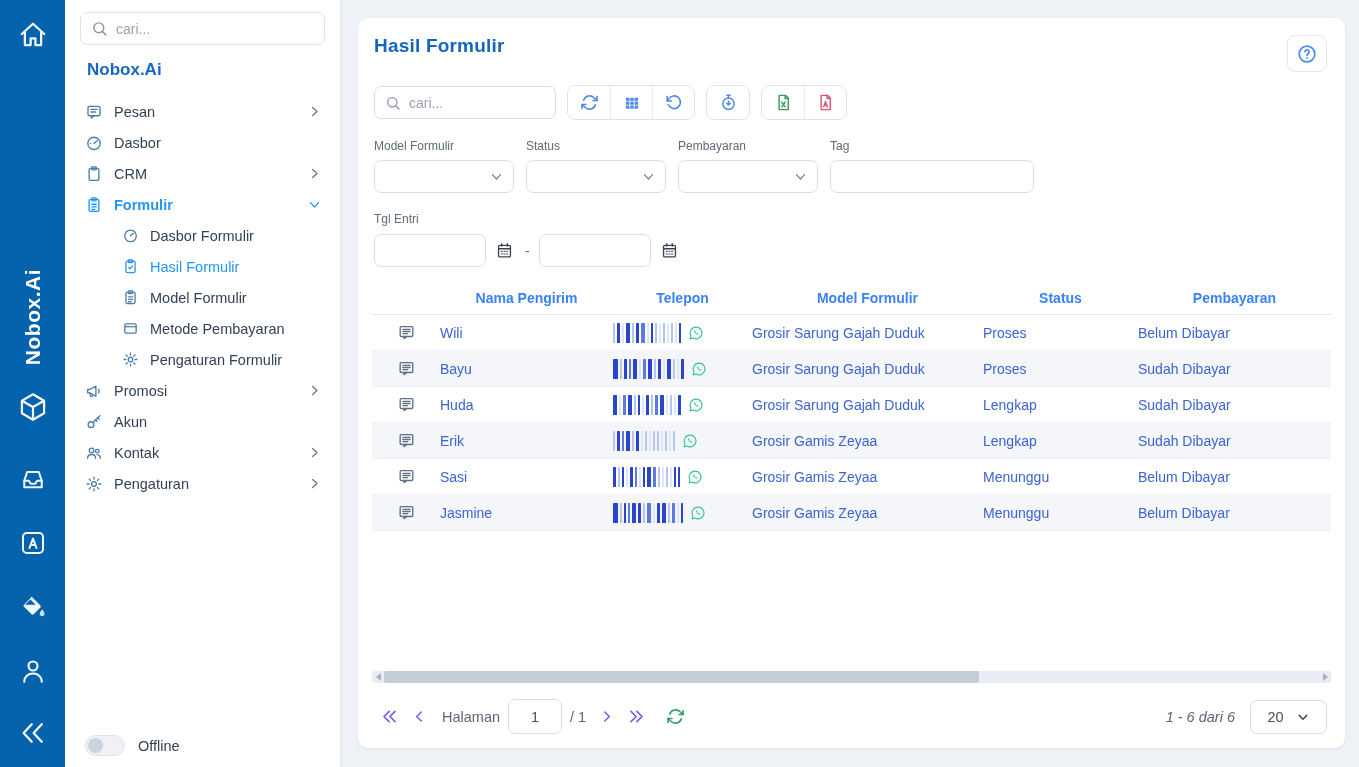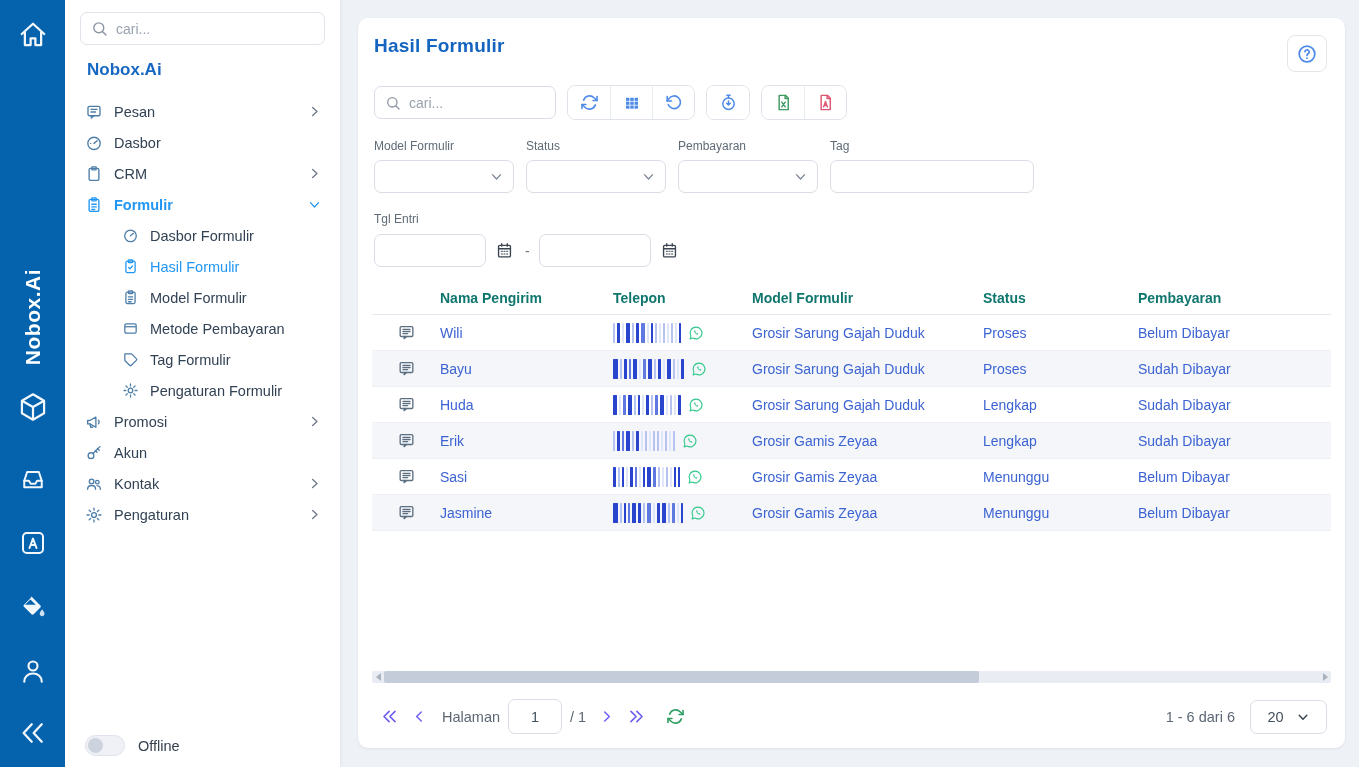--- a/index.html
+++ b/index.html
@@ -67,21 +67,21 @@
   .f-input { width:204px; height:33px; border:1px solid #d9dee6; border-radius:7px; padding:0 10px; font-size:14px; font-family:inherit; color:#43505e; outline:none; }
 
   .date-filter { margin-top:16px; padding-left:2px; }
   .date-row { display:flex; align-items:center; gap:7px; margin-top:7px; }
   .d-input { width:112px; height:33px; border:1px solid #d9dee6; border-radius:7px; padding:0 10px; font-size:14px; font-family:inherit; outline:none; }
   .cal-btn { border:none; background:none; color:#3a4450; cursor:pointer; display:flex; padding:0 2px; }
   .d-sep { color:#6b7480; font-size:14px; padding:0 2px; }
 
   .dtable { margin-top:15px; }
   .thead, .trow { display:grid; grid-template-columns:68px 173px 139px 231px 155px 1fr; align-items:center; }
-  .thead { height:33px; border-bottom:1px solid #e4e8ee; color:#0f766e; font-size:14px; font-weight:600; }
+  .thead { height:33px; border-bottom:1px solid #e4e8ee; color:#3b82f6; font-size:14px; font-weight:600;text-align:center; }
   .trow { height:36px; border-bottom:1px solid #eef1f5; font-size:14px; color:#3C63D2; }
   .trow.alt { background:#f4f6fa; }
   .row-icon { display:flex; justify-content:center; color:#5d7083; cursor:pointer; }
   .cell-name, .cell-model, .cell-status, .cell-pay { color:#3C63D2; cursor:pointer; }
   .cell-phone { display:flex; align-items:center; }
   .barcode { display:inline-flex; align-items:center; gap:2px; height:20px; }
   .bar { display:inline-block; height:20px; border-radius:.5px; }
   .bar.l0 { background:#dfe6f9; }
   .bar.l1 { background:#b6c3f1; }
   .bar.l2 { background:#6079e0; }
@@ -97,21 +97,21 @@
   .tri-r { width:0; height:0; border-top:4px solid transparent; border-bottom:4px solid transparent; border-left:5px solid #aab2c0; }
   .hs-thumb { position:absolute; left:12px; top:0; height:12px; width:62%; background:#c5ccd9; border-radius:2px; cursor:grab; }
 
   .pager { display:flex; align-items:center; margin-top:16px; padding:0 4px 2px 2px; }
   .pg-ic { color:#6A5CF2; display:flex; align-items:center; cursor:pointer; padding:0 6px; }
   .pg-label { color:#5d6774; font-size:14.5px; margin:0 8px 0 8px; }
   .pg-input { width:54px; height:35px; border:1px solid #d9dee6; border-radius:7px; text-align:center; font-size:14.5px; font-family:inherit; color:#43505e; outline:none; margin-right:8px; }
   .pg-total { color:#5d6774; font-size:14.5px; margin-right:6px; }
   .pg-refresh { color:#2F9E63; display:flex; cursor:pointer; margin-left:14px; }
   .pg-right { margin-left:auto; display:flex; align-items:center; gap:15px; }
-  .pg-range { color:#5d6774; font-size:14.5px; }
+  .pg-range { color:#5d6774; font-size:14.5px;font-style:italic; }
   .pg-size { width:77px; height:34px; border:1px solid #d9dee6; border-radius:7px; display:flex; align-items:center; justify-content:center; gap:12px; color:#43505e; font-size:14.5px; cursor:pointer; }
   .pg-size .chev { color:#38404c; display:flex; }
 </style>
 </head>
 <body>
 
 <div class="rail">
   <div class="rail-item rail-home">
     <svg width="30" height="30" viewBox="0 0 24 24" fill="none" stroke="currentColor" stroke-width="1.8" stroke-linecap="round" stroke-linejoin="round">
         <path d="M3 11.2L12 3l9 8.2"></path>
@@ -257,28 +257,20 @@
       <span class="mi-label">Model Formulir</span>
     </div>
     <div class="mi sub">
       <span class="mi-ic">
           <svg width="17" height="17" viewBox="0 0 24 24" fill="none" stroke="currentColor" stroke-width="1.8" stroke-linejoin="round">
             <rect x="4" y="5.5" width="16" height="13" rx="2"></rect>
             <path d="M4 9.5h16"></path>
           </svg>
         </span>
       <span class="mi-label">Metode Pembayaran</span>
-    </div>
-    <div class="mi sub">
-      <span class="mi-ic">
-          <svg width="17" height="17" viewBox="0 0 24 24" fill="none" stroke="currentColor" stroke-width="1.8" stroke-linejoin="round">
-            <path d="M20.2 13.2l-7 7a1.8 1.8 0 0 1-2.5 0L4 13.5V4h9.5l6.7 6.7a1.8 1.8 0 0 1 0 2.5z"></path>
-          </svg>
-        </span>
-      <span class="mi-label">Tag Formulir</span>
     </div>
     <div class="mi sub">
       <span class="mi-ic">
           <svg width="17" height="17" viewBox="0 0 24 24" fill="none" stroke="currentColor" stroke-width="1.8" stroke-linecap="round">
             <circle cx="12" cy="12" r="3.2"></circle>
             <path d="M12 2.8v2.7M12 18.5v2.7M2.8 12h2.7M18.5 12h2.7M5.5 5.5l1.9 1.9M16.6 16.6l1.9 1.9M18.5 5.5l-1.9 1.9M7.4 16.6l-1.9 1.9"></path>
           </svg>
         </span>
       <span class="mi-label">Pengaturan Formulir</span>
     </div>

